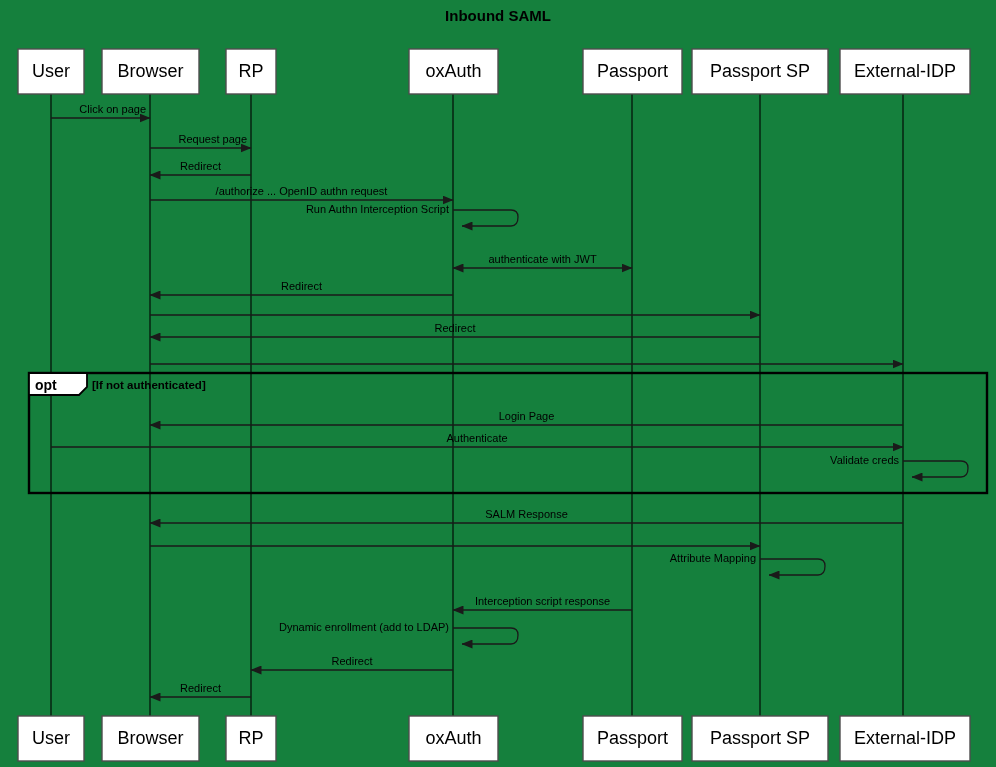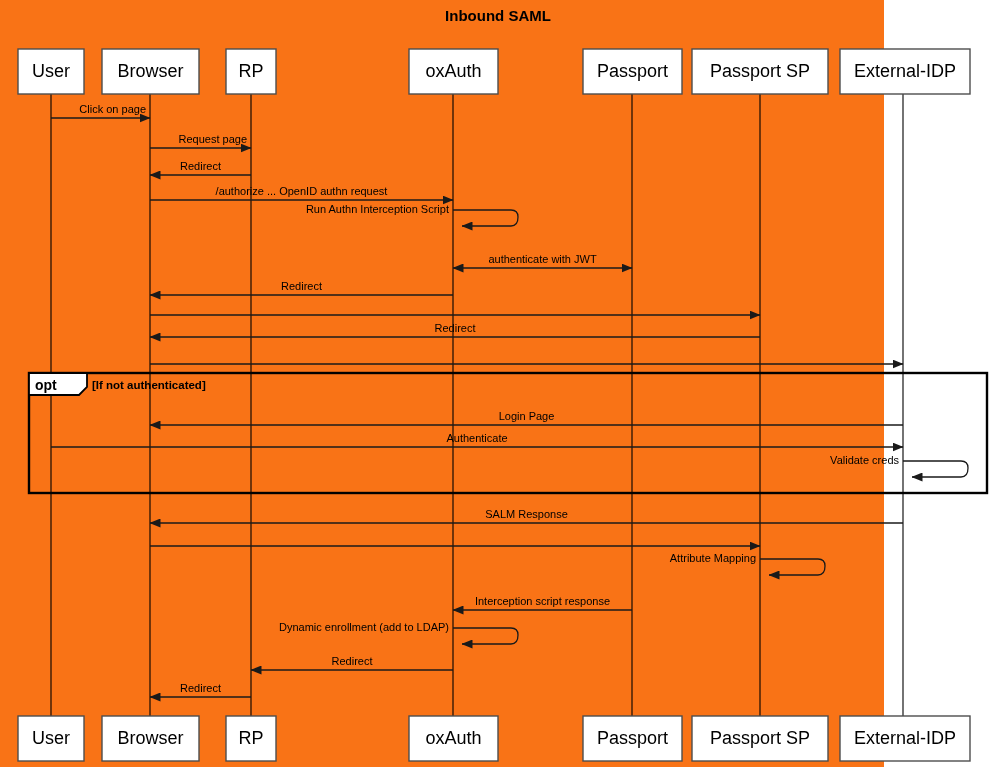--- a/index.html
+++ b/index.html
@@ -8,23 +8,23 @@
     background: #ffffff;
   }
   body {
     width: 996px;
     height: 767px;
     font-family: "Liberation Sans", sans-serif;
     overflow: hidden;
   }
   #diagram-root {
     position: relative;
-    width: 884px;
+    width: 996px;
     height: 767px;
-    background: #f97316;
+    background: #15803d;
   }
   svg#seq-svg {
     display: block;
     width: 996px;
     height: 767px;
   }
   .diagram-title {
     font-family: "Liberation Sans", sans-serif;
     font-size: 15px;
     font-weight: bold;

